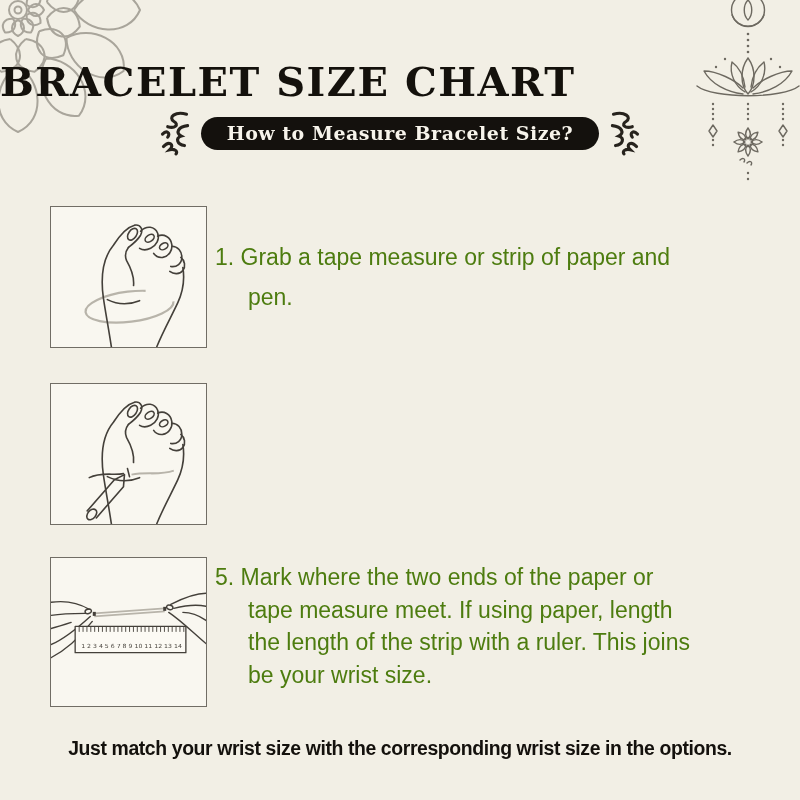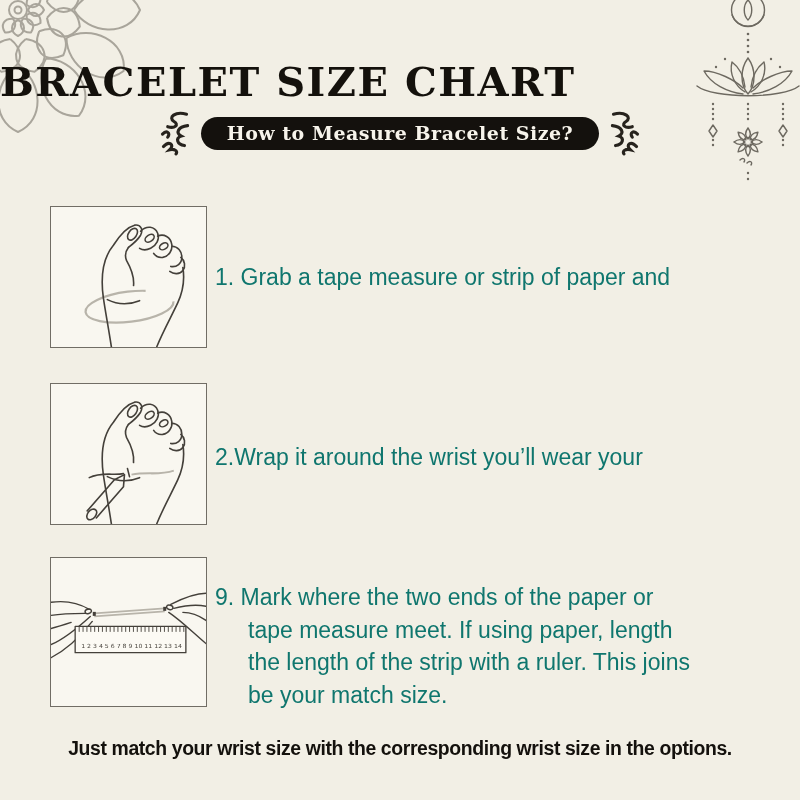--- a/index.html
+++ b/index.html
@@ -33,21 +33,21 @@
   
   .figure{
     position:absolute;left:50px;width:157px;box-sizing:border-box;
     background:#f9f7f0;border:1.5px solid #716d65;
   }
   .figure svg{display:block;width:100%;height:100%;}
   #fig1{top:206px;height:142px;}
   #fig2{top:383px;height:142px;}
   #fig3{top:557px;height:150px;}
   
-  .step-text{position:absolute;left:215px;width:566px;font-size:23px;color:#0f766e;margin-top:20px;}
+  .step-text{position:absolute;left:215px;width:566px;font-size:23px;color:#4d7c0f;}
   #text1{top:237px;line-height:40px;}
   #text2{top:417px;line-height:40px;}
   #text3{top:561px;line-height:32.5px;}
   .step-line{white-space:nowrap;}
   .step-line.indent{padding-left:33px;}
   
   .footer{
     position:absolute;top:731px;left:0;width:800px;text-align:center;
     font-size:20px;line-height:34px;letter-spacing:-0.4px;
     font-weight:bold;color:#14110d;
@@ -248,26 +248,26 @@
     <path d="M43,55 L113,50 M43,58 L113,53" fill="none" stroke="#b8b4aa" stroke-width="1.8"></path>
     <rect x="41.5" y="53.5" width="3" height="4" fill="#44403a"></rect>
     <rect x="111.5" y="48.5" width="3" height="4" fill="#44403a"></rect>
 
     <text x="30" y="89" font-size="5.6" fill="#4a463f" font-family="DejaVu Sans, sans-serif" textLength="100" lengthAdjust="spacingAndGlyphs">1 2 3 4 5 6 7 8 9 10 11 12 13 14</text>
   </svg>
 </div>
 
 <div class="step-text" id="text1">
   <div class="step-line">1. Grab a tape measure or strip of paper and</div>
+  <div class="step-line indent">pen.</div>
 </div>
 
 <div class="step-text" id="text2">
-  <div class="step-line">2.Wrap it around the wrist you’ll wear your</div>
 </div>
 
 <div class="step-text" id="text3">
-  <div class="step-line">9. Mark where the two ends of the paper or</div>
+  <div class="step-line">5. Mark where the two ends of the paper or</div>
   <div class="step-line indent">tape measure meet. If using paper, length</div>
   <div class="step-line indent">the length of the strip with a ruler. This joins</div>
-  <div class="step-line indent">be your match size.</div>
+  <div class="step-line indent">be your wrist size.</div>
 </div>
 
 <div class="footer">Just match your wrist size with the corresponding wrist size in the options.</div>
 
 </body></html>

